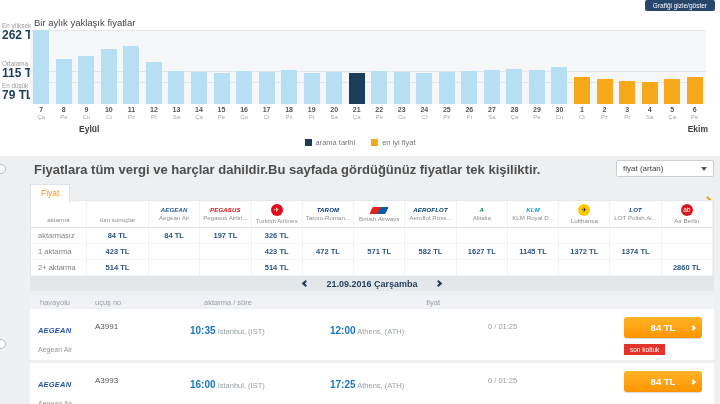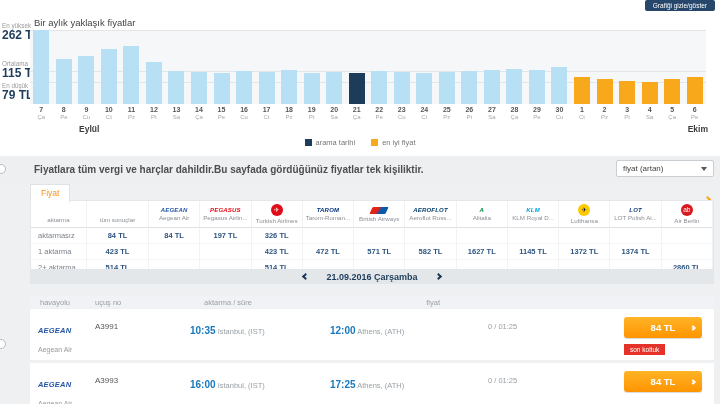--- a/index.html
+++ b/index.html
@@ -22,21 +22,21 @@
   .axis{position:absolute;left:30px;top:92px;width:676px;display:flex;}
   .axis-col{flex:1;text-align:center;}
   .axis-num{font-size:7px;color:#555;font-weight:bold;line-height:8px;}
   .axis-day{font-size:6px;color:#a8a8a8;line-height:7px;}
   .month{position:absolute;top:110px;font-size:8.5px;font-weight:bold;color:#3c3c3c;padding-left:48px;}
   .month-start{left:31px;}.month-end{right:12px;}
   .legend{position:absolute;top:124px;left:0;right:0;display:flex;justify-content:center;gap:16px;align-items:center;}
   .legend-item{display:flex;align-items:center;gap:4px;font-size:7.5px;color:#777;}
   .legend-sq{width:7px;height:7px;display:inline-block;}
   .disclaimer-band{position:absolute;top:156px;left:0;width:720px;height:26px;background:#edeff1;display:flex;align-items:center;}
-  .disclaimer-text{margin-left:34px;font-size:10px;color:#4e4e4e;font-weight:bold;}
+  .disclaimer-text{margin-left:34px;font-size:13px;color:#4e4e4e;font-weight:bold;}
   .sort-dropdown{position:absolute;top:160px;right:6px;width:98px;height:17px;background:#fff;border:1px solid #c9ced3;border-radius:2px;display:flex;align-items:center;justify-content:space-between;padding:0 6px;font-size:8px;color:#444;cursor:pointer;z-index:4;}
   .caret-down{width:0;height:0;border-left:3px solid transparent;border-right:3px solid transparent;border-top:4px solid #555;}
   .edge-circle{position:absolute;left:-4px;width:10px;height:10px;border-radius:50%;background:#fff;border:1px solid #b6bcc2;z-index:6;}
   .edge-circle-1{top:164px;}.edge-circle-2{top:339px;}
   .matrix-tabs{position:absolute;top:184px;left:30px;display:flex;z-index:2;}
   .tab{padding:3px 10px 4px;font-size:8.5px;border:1px solid #e0e3e6;cursor:pointer;}
   .tab-active{background:#fff;color:#f7941d;border-bottom-color:#fff;}
   .tab-inactive{background:#eef0f2;color:#8a8a8a;margin-left:2px;}
   .matrix-next{position:absolute;top:188px;right:10px;color:#f7a51d;cursor:pointer;}
   .chev{display:inline-block;width:5px;height:5px;border-right:2px solid currentColor;border-bottom:2px solid currentColor;transform:rotate(-45deg);}
@@ -44,21 +44,21 @@
   .matrix-table{position:absolute;top:200px;left:30px;width:684px;background:#fff;border:1px solid #e4e6e9;}
   .m-grid{display:grid;grid-template-columns:56px 62px repeat(11,1fr);}
   .m-head{height:27px;display:flex;flex-direction:column;align-items:center;justify-content:center;gap:1px;border-bottom:1px solid #dfe2e5;border-right:1px solid #f1f2f4;overflow:hidden;}
   .m-col-label{font-size:6.2px;color:#8a8f95;white-space:nowrap;}
   .m-row-label{font-size:7.5px;color:#7c828a;padding-left:7px;display:flex;align-items:center;border-right:1px solid #f1f2f4;border-bottom:1px solid #f4f5f6;height:16px;}
   .m-price{font-size:7.5px;color:#2d5480;font-weight:bold;display:flex;align-items:center;justify-content:center;border-right:1px solid #f1f2f4;border-bottom:1px solid #f4f5f6;height:16px;white-space:nowrap;}
   .logo-text{font-size:6px;font-weight:bold;font-style:italic;letter-spacing:.2px;white-space:nowrap;}
   .logo-circle{width:12px;height:12px;border-radius:50%;display:inline-flex;align-items:center;justify-content:center;font-size:6.5px;line-height:1;}
   .logo-ribbon{width:16px;height:7px;transform:skewX(-25deg);border-radius:1px;display:inline-block;}
   .logo-none{height:10px;display:inline-block;}
-  .date-nav{position:absolute;top:269px;left:30px;width:684px;height:15px;background:#e3e7ea;display:flex;align-items:center;justify-content:center;gap:18px;text-align:center;}
+  .date-nav{position:absolute;top:276px;left:30px;width:684px;height:15px;background:#e3e7ea;display:flex;align-items:center;justify-content:center;gap:18px;text-align:center;}
   .date-nav-arrow{color:#1d3c5a;cursor:pointer;display:flex;align-items:center;}
   .date-text{font-size:9px;font-weight:bold;color:#1d3c5a;}
   .flights-header{position:absolute;top:296px;left:30px;width:684px;height:12px;background:#f1f2f5;display:grid;grid-template-columns:65px 95px 140px 140px 150px 1fr;align-items:center;font-size:7.5px;color:#9aa1a8;}
   .fh-havayolu{padding-left:10px;}
   .fh-stops{padding-left:14px;}
   .fh-fiyat{text-align:right;padding-right:30px;}
   .flight-list{position:absolute;top:309px;left:30px;width:684px;}
   .f-row{display:grid;grid-template-columns:65px 95px 140px 140px 150px 1fr;background:#fff;border-bottom:3px solid #eef0f2;min-height:54px;}
   .f-airline{padding:10px 0 0 8px;}
   .f-airline .logo-text{font-size:7.5px;}

